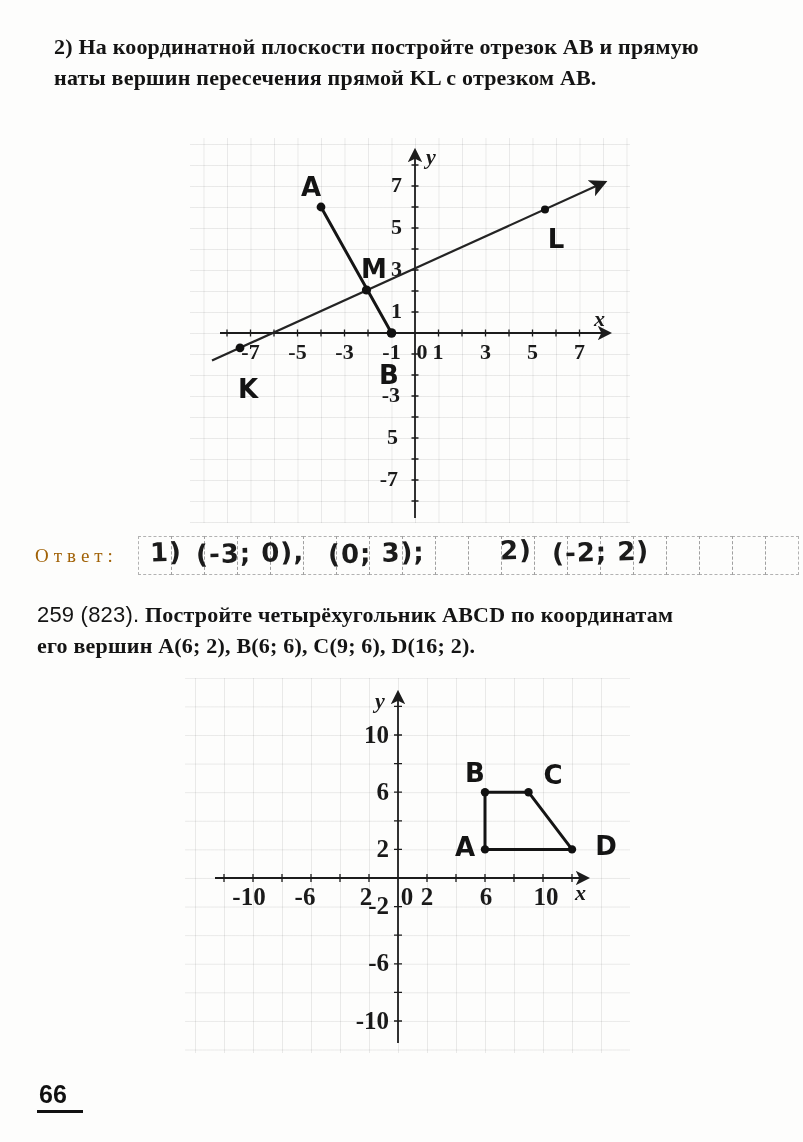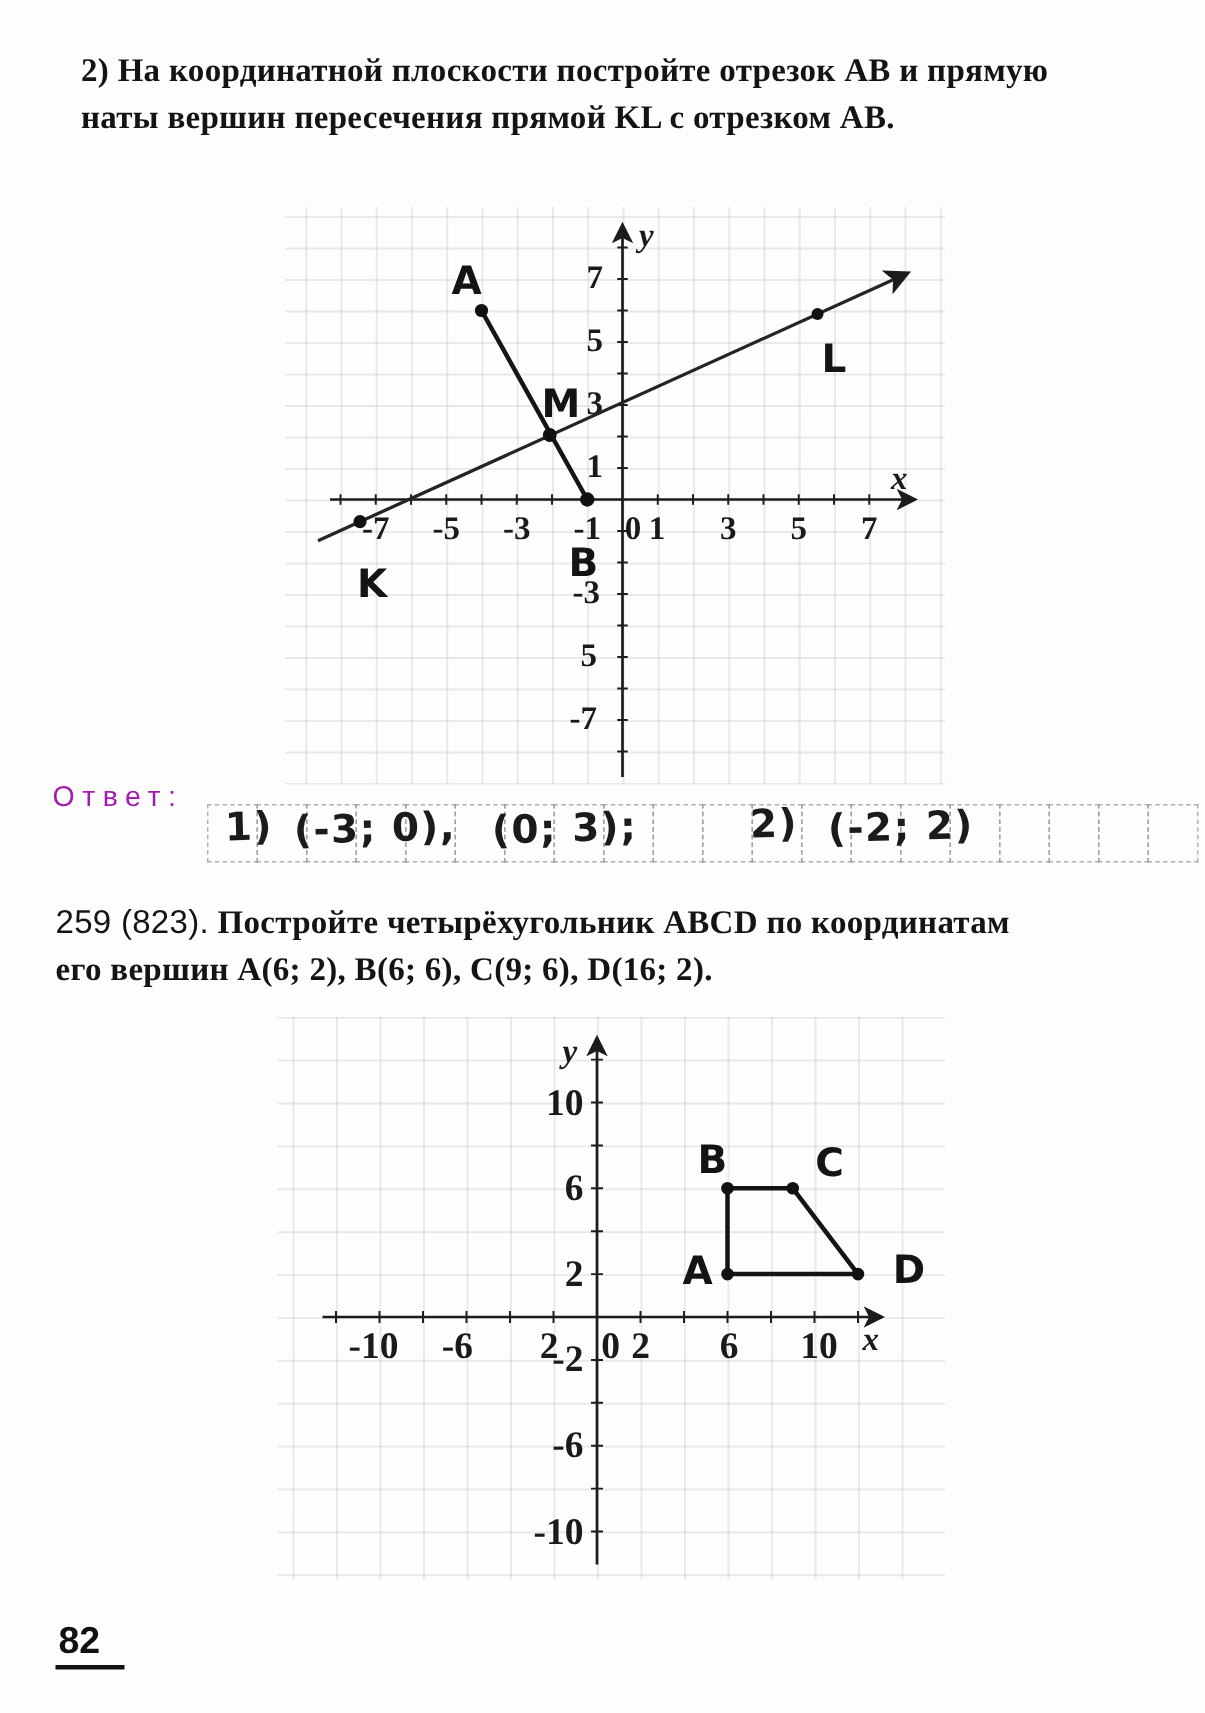--- a/index.html
+++ b/index.html
@@ -7,22 +7,22 @@
         font-family:"Liberation Serif", serif;color:#161616;}
 
   
   .printed{position:absolute;font-family:"Liberation Serif", serif;font-weight:600;
            font-size:22px;line-height:31px;color:#141414;letter-spacing:.2px;}
   .problem2{left:38px;top:31px;width:740px;margin-left:16px;}
   .problem259{left:37px;top:599px;width:745px;}
   .prob-num{font-family:"Liberation Sans", sans-serif;font-weight:400;font-size:22px;}
 
   
-  .answer-label{position:absolute;left:35px;top:521px;font-family:Liberation Sans, sans-serif;
-                font-size:19px;font-weight:500;letter-spacing:5px;color:#a21caf;}
+  .answer-label{position:absolute;left:35px;top:545px;font-family:Liberation Serif, serif;
+                font-size:19px;font-weight:500;letter-spacing:5px;color:#a16207;}
   .cells{position:absolute;left:139px;top:536px;display:flex;height:39px;}
   .cell{width:32px;height:37px;border:1px dashed #9a9a9a;margin-left:-1px;opacity:.75;}
 
   
   .hw{font-family:"DejaVu Sans", sans-serif;font-weight:700;color:#1b1b1b;}
   .hw-ans{position:absolute;font-size:26px;letter-spacing:1px;transform:rotate(-1.5deg);white-space:nowrap;}
 
   
   .graph{position:absolute;}
   .g1{left:190px;top:138px;width:440px;height:385px;
@@ -175,15 +175,15 @@
       <circle cx="343.5" cy="114.2" r="4.2" fill="#111"></circle>
       <circle cx="387" cy="171.4" r="4.2" fill="#111"></circle>
 
       <text class="hwl" x="280" y="178" text-anchor="middle">A</text>
       <text class="hwl" x="290" y="104" text-anchor="middle">B</text>
       <text class="hwl" x="368" y="106" text-anchor="middle">C</text>
       <text class="hwl" x="421" y="177" text-anchor="middle">D</text>
     </svg>
   </div>
 
-  <div class="page-number">82</div>
+  <div class="page-number">66</div>
 
 </div>
 
 </body></html>

